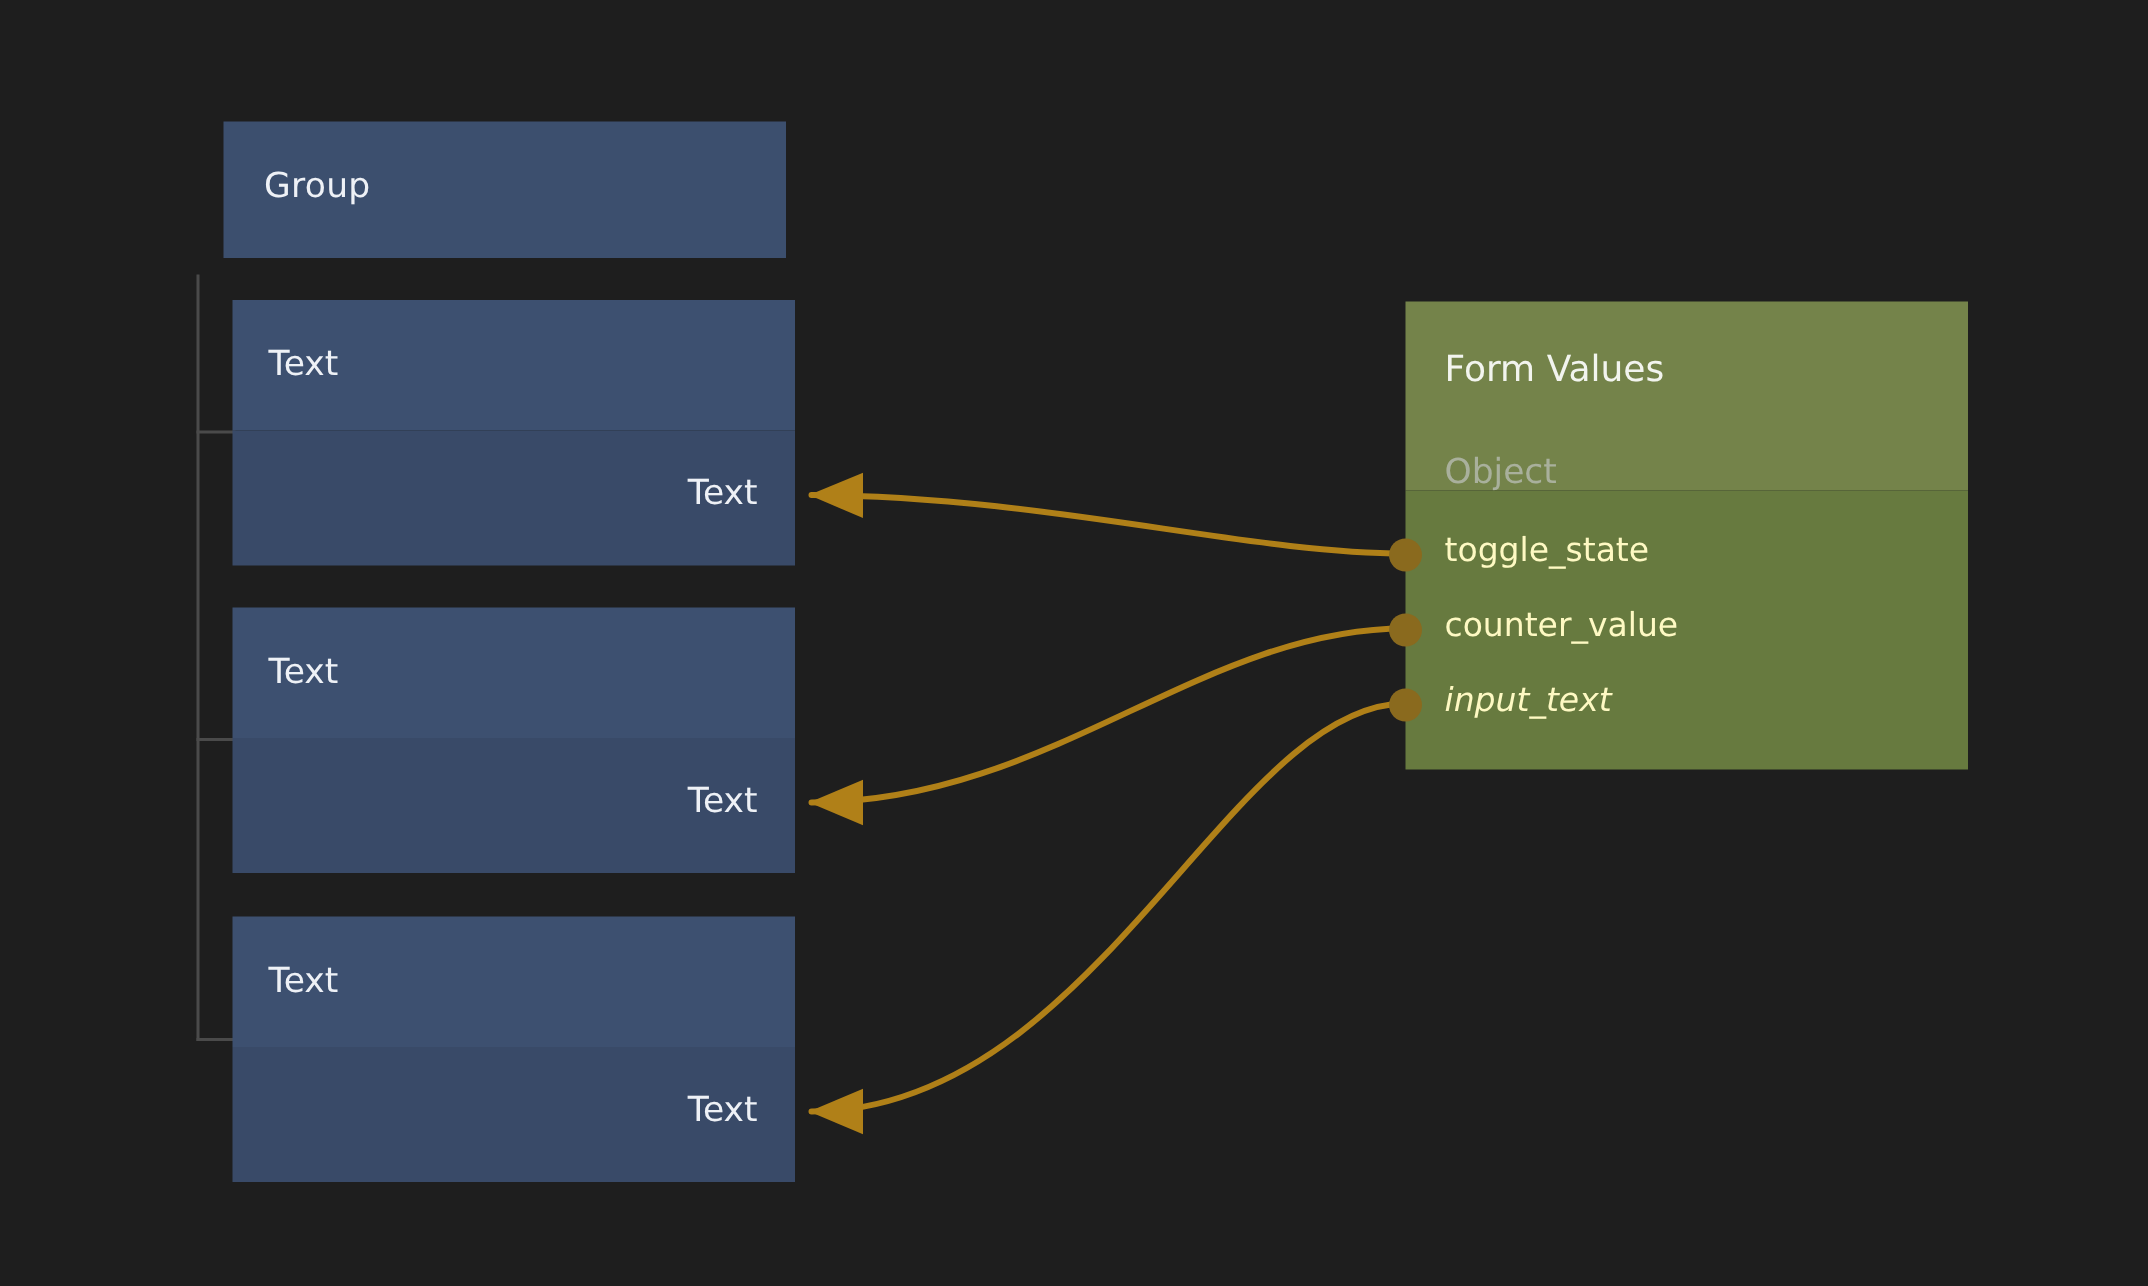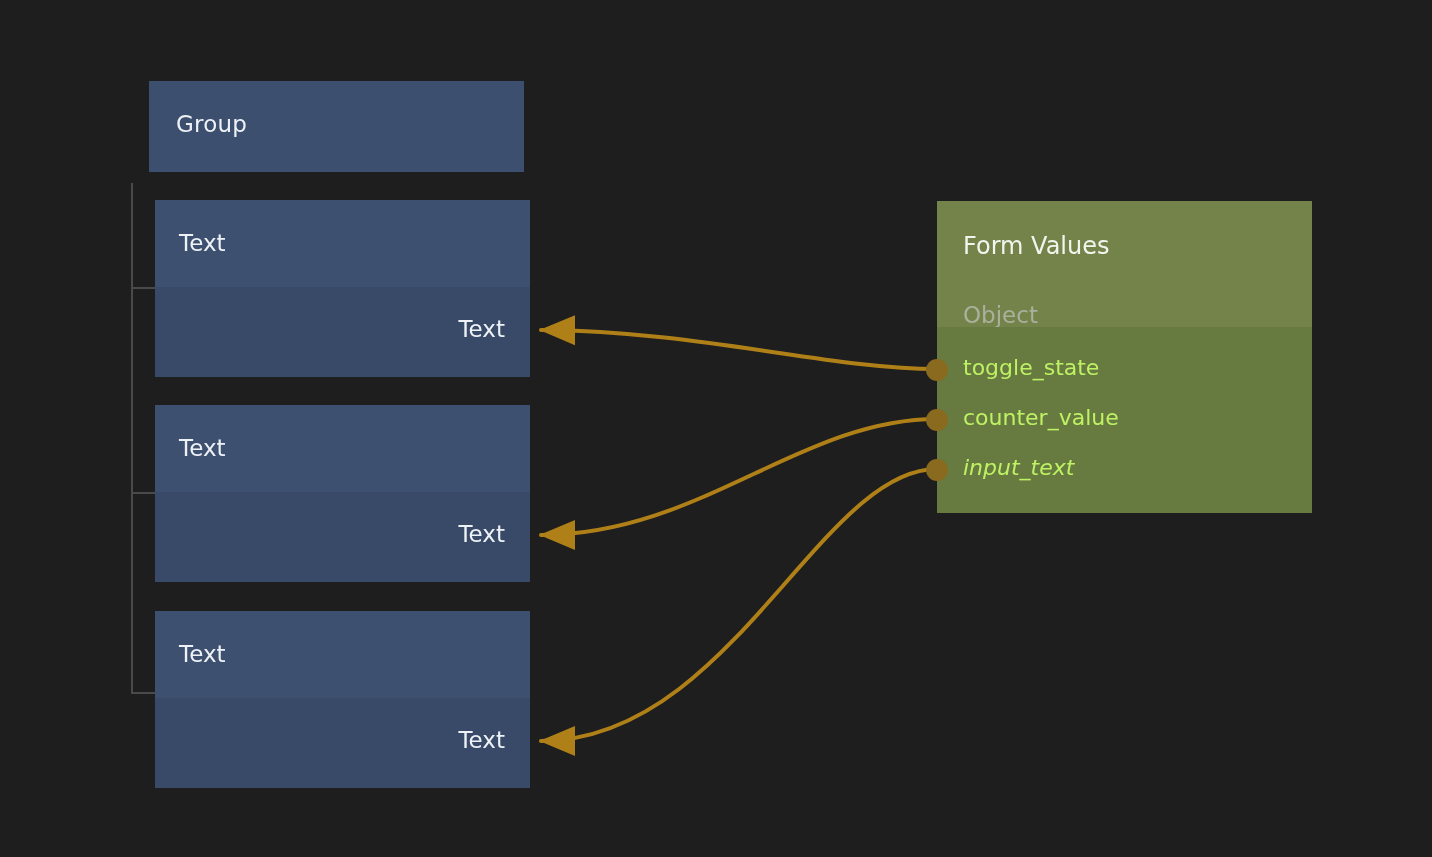--- a/index.html
+++ b/index.html
@@ -144,21 +144,21 @@
     position: absolute;
     left: 0;
     width: 100%;
     height: 50px;
   }
   .ng-row .ng-row-label {
     position: absolute;
     left: 26px;
     top: 10px;
     font-size: 22px;
-    color: #bef264;
+    color: #fef9c3;
   }
   .ng-port-dot {
     position: absolute;
     left: -11px;
     top: 14px;
     width: 22px;
     height: 22px;
     border-radius: 50%;
     background: #8a6a1e;
   }

